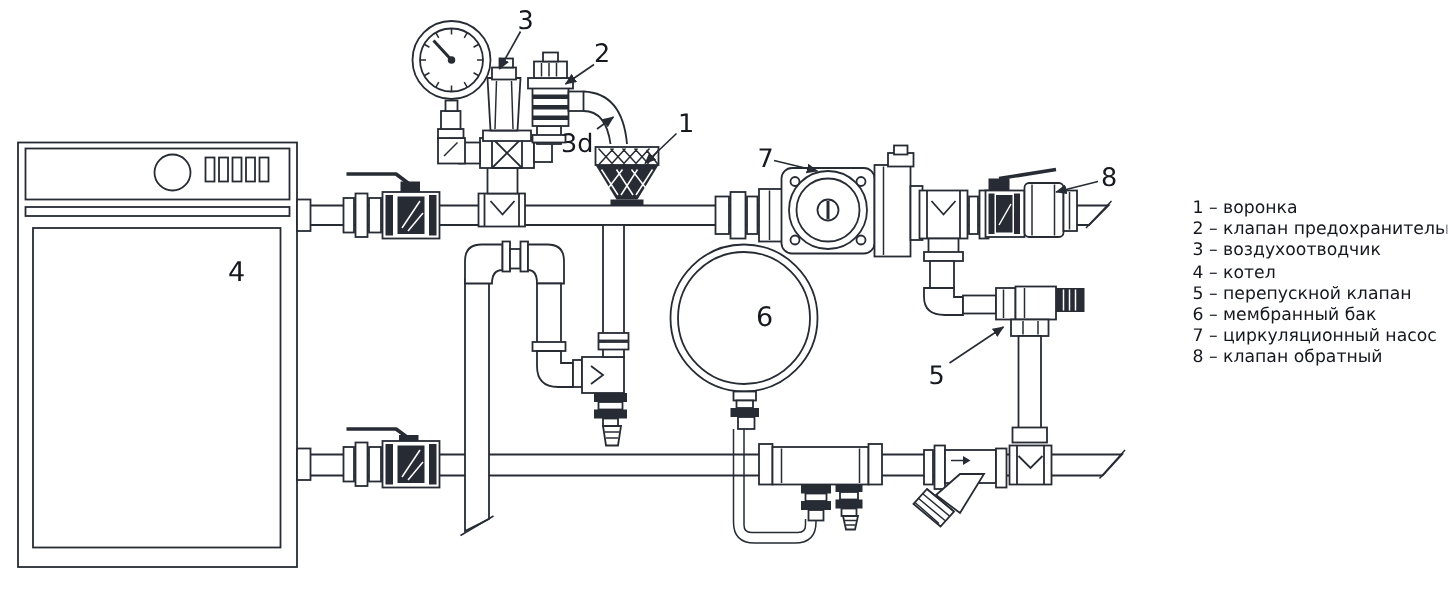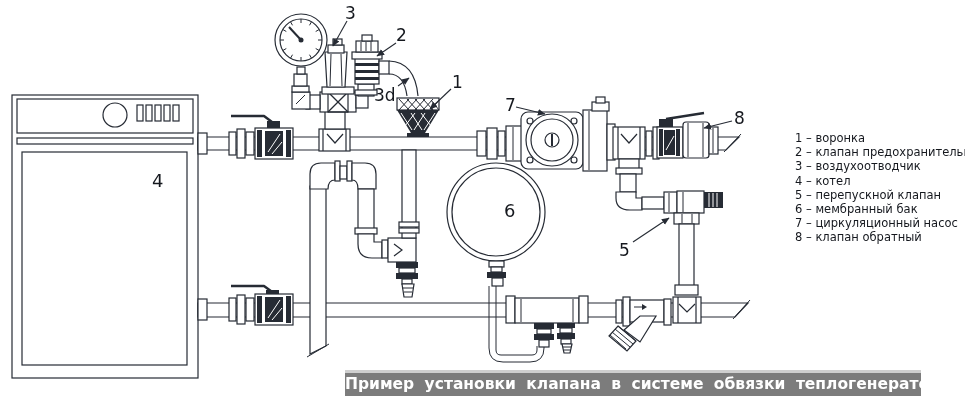--- a/index.html
+++ b/index.html
@@ -329,15 +329,14 @@
     <div>1 – воронка</div>
     <div>2 – клапан предохранительный</div>
     <div>3 – воздухоотводчик</div>
     <div>4 – котел</div>
     <div>5 – перепускной клапан</div>
     <div>6 – мембранный бак</div>
     <div>7 – циркуляционный насос</div>
     <div>8 – клапан обратный</div>
   </div>
 
-  <div id="caption">Пример установки клапана в системе обвязки теплогенератора</div>
 
 </div>
 
 </body></html>

